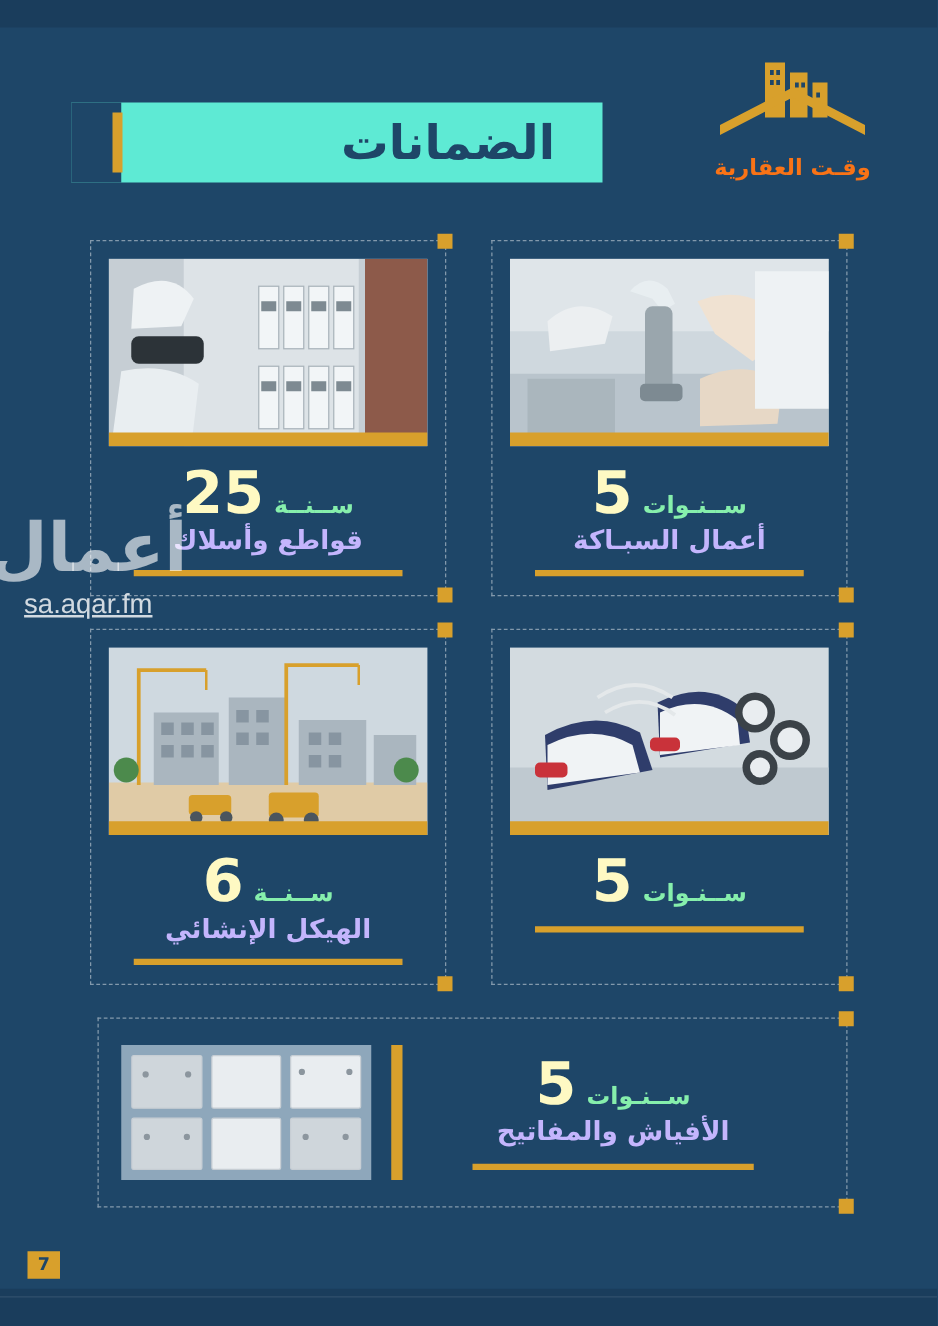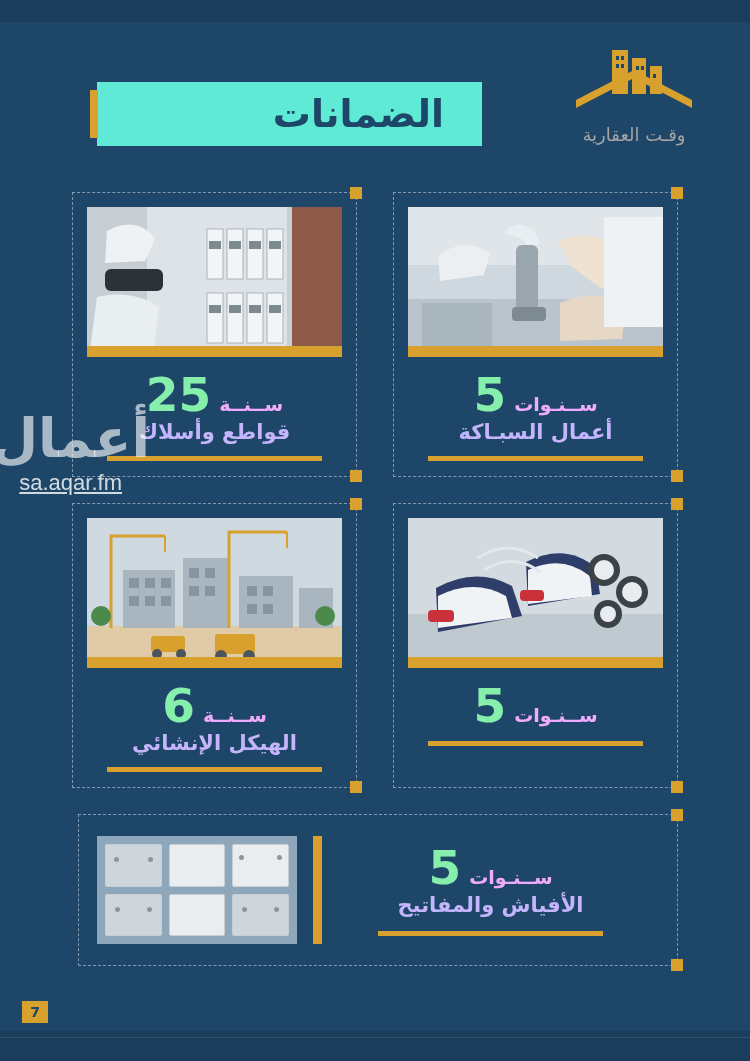--- a/index.html
+++ b/index.html
@@ -34,21 +34,21 @@
   .header {
     position: absolute; top: 34px; left: 0; width: 750px; height: 128px;
   }
   .logo {
     position: absolute; right: 36px; top: 10px;
     width: 160px; height: 120px;
     text-align: center;
   }
   .logo-mark { width: 160px; height: 78px; display: block; }
   .logo-text {
-    color: #a3a3a3; font-size: 18px; font-weight: normal;
+    color: #f97316; font-size: 18px; font-weight: bold;
     letter-spacing: 0px; margin-top: 2px;
   }
 
   .title-bar {
     position: absolute; right: 268px; top: 48px;
     width: 425px; height: 64px;
     background: #5eead4;
     display: flex; align-items: center; justify-content: flex-start;
   }
   .title-bar .notch {
@@ -106,23 +106,23 @@
     direction: rtl;
   }
   .cap-line1 {
     color: #d8a02c;
     font-size: 21px;
     font-weight: bold;
     line-height: 1.1;
     display: flex; align-items: baseline; justify-content: center; gap: 8px;
   }
   .cap-num {
-    font-size: 47px; font-weight: bold; color: #86efac; line-height: 1;
-  }
-  .cap-unit { font-size: 19px; color: #f0abfc; letter-spacing: 2px; }
+    font-size: 47px; font-weight: bold; color: #fef9c3; line-height: 1;
+  }
+  .cap-unit { font-size: 19px; color: #86efac; letter-spacing: 2px; }
   .cap-line2 {
     color: #c4b5fd; font-size: 21px; font-weight: bold;
     margin-top: 2px;
   }
   .cap-rule {
     width: 215px; height: 5px; background: #d8a02c;
     margin: 12px auto 0;
   }
 
   

